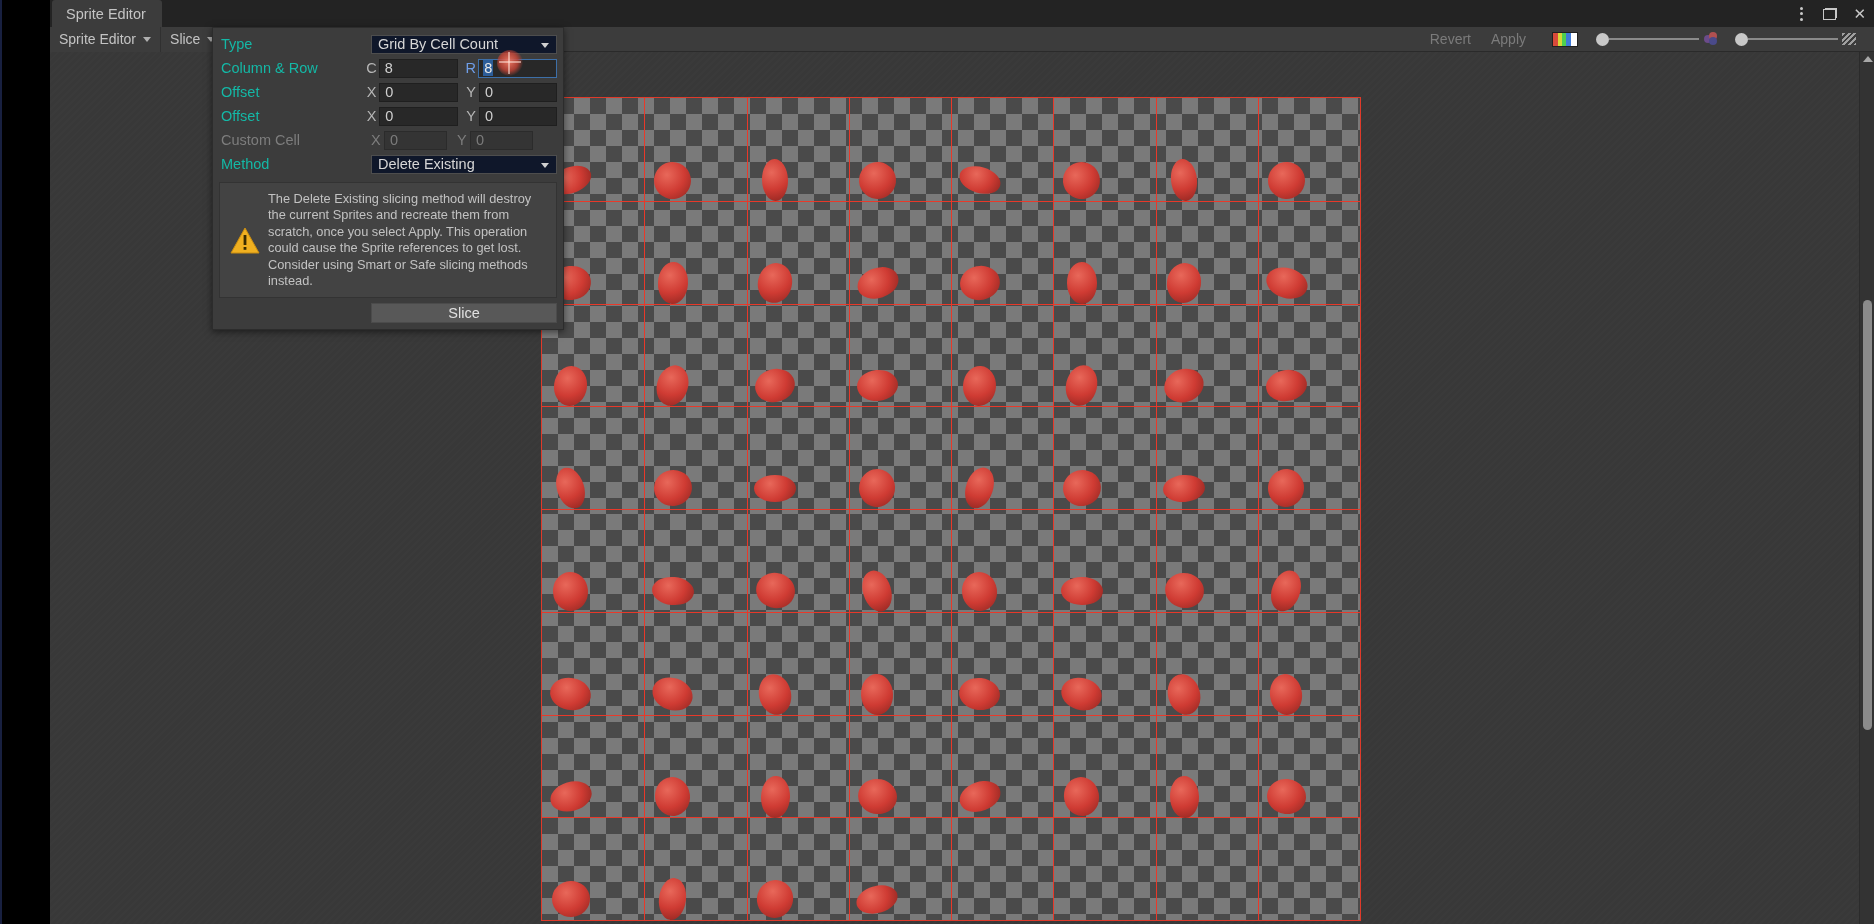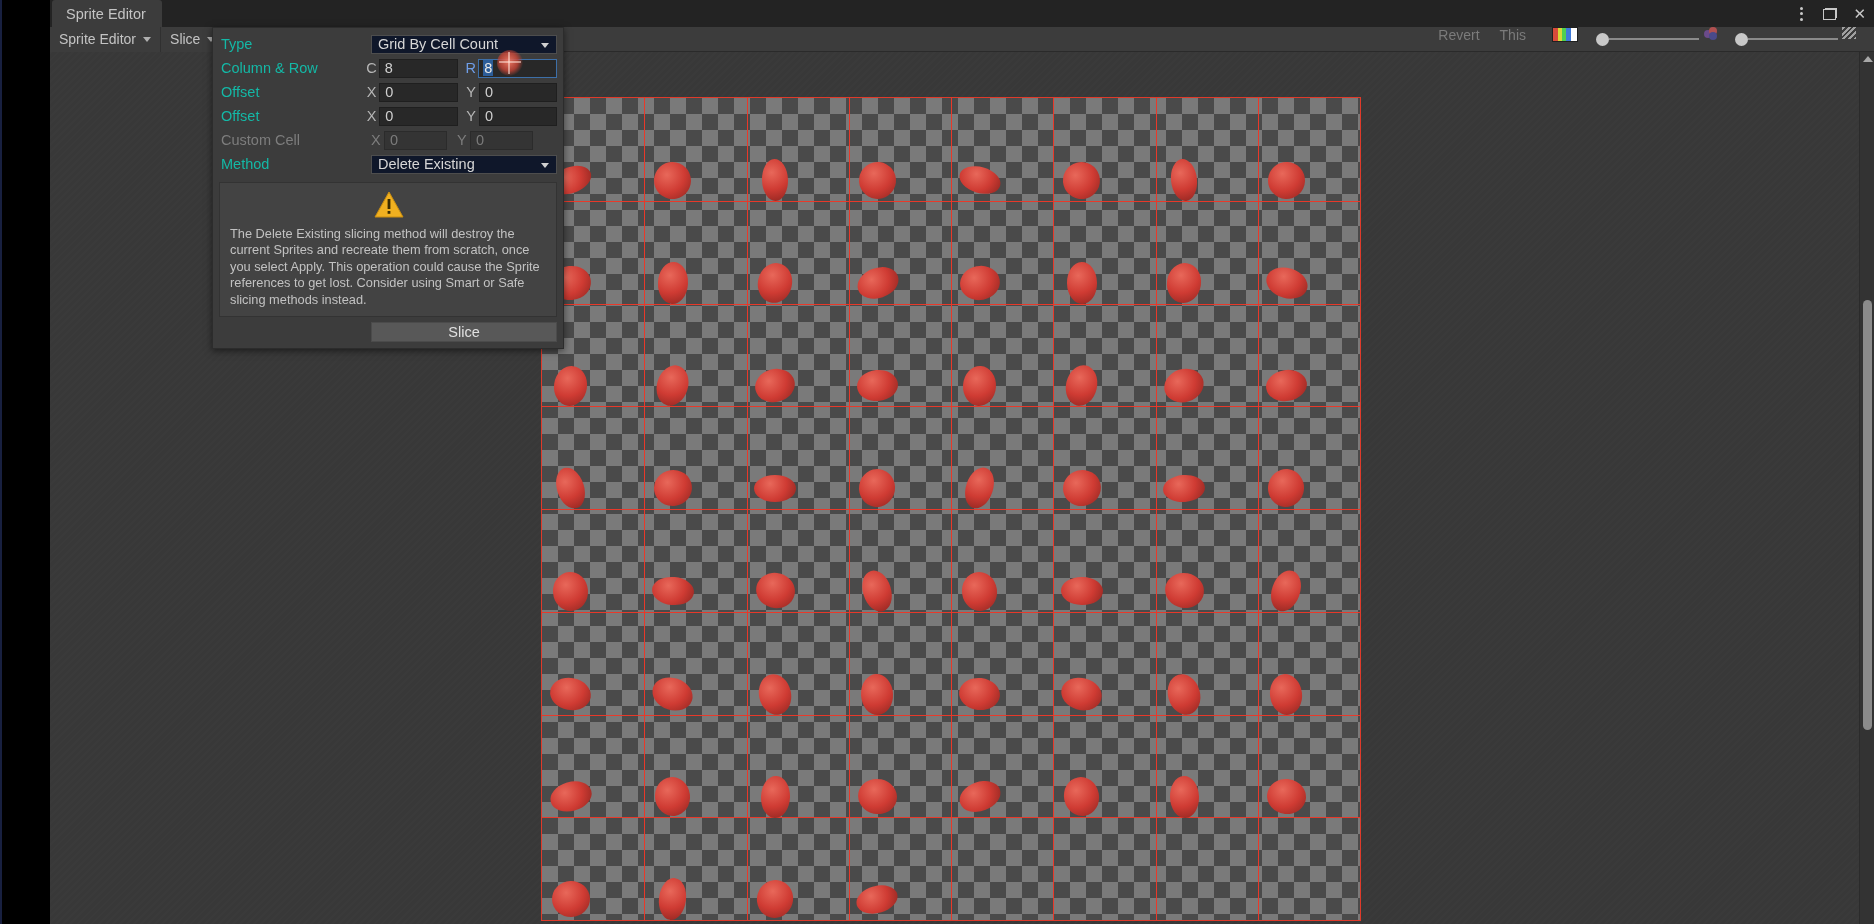--- a/index.html
+++ b/index.html
@@ -53,21 +53,21 @@
     background: #3c3c3c; border-bottom: 1px solid #2a2a2a;
     display: flex; align-items: center;
   }
   .tb-btn {
     height: 25px; padding: 0 9px; display: flex; align-items: center; gap: 7px;
     color: #c4c4c4; font-size: 14px; background: #3c3c3c;
     border-right: 1px solid #303030;
   }
   .caret { width: 0; height: 0; border-left: 4px solid transparent; border-right: 4px solid transparent;
            border-top: 5px solid #b0b0b0; }
-  .tb-right { margin-left: auto; display: flex; height: 25px; padding-right: 18px; gap: 0; }
+  .tb-right { margin-left: auto; display: flex; align-items: center; height: 25px; padding-right: 18px; gap: 0; }
   .tb-dim { color: #7b7b7b; font-size: 14px; padding: 0 10px; }
   .rgba-swatch {
     width: 26px; height: 15px; margin: 0 8px 0 16px;
     background: linear-gradient(90deg,#d94a3a 0 22%,#d8d838 22% 38%,#4fd04f 38% 56%,#3f7ad8 56% 76%,#ffffff 76% 100%);
     border: 1px solid #202020;
   }
   .slider { display: flex; align-items: center; margin-left: 10px; }
   .slider .track { width: 90px; height: 2px; background: #8a8a8a; }
   .slider .knob { width: 13px; height: 13px; border-radius: 50%; background: #c8c8c8; }
   .mini-icon { width: 16px; height: 14px; margin: 0 5px; position: relative; }
@@ -150,21 +150,21 @@
   .numfield.dim { color: #7b7b7b; background: #343434; border-color: #2b2b2b; }
   .numfield.focused { border: 1px solid #3d6fa8; background: #282828; width: 81px; }
   .numfield.focused .sel {
     background: #2c5d99; color: #e8e8e8; padding: 0 1px; margin-left: -1px;
   }
   .checkbox {
     width: 17px; height: 17px; background: #2b2b2b; border: 1px solid #1e1e1e;
   }
   .warnbox {
     margin: 6px 6px 0 6px; background: #434343; border: 1px solid #333;
-    display: flex; align-items: center; gap: 8px; padding: 8px 8px 8px 10px; flex-direction: column;
+    display: flex; align-items: center; gap: 8px; padding: 8px 8px 8px 10px;
   }
   .warn-tri { width: 30px; height: 27px; position: relative; flex: none; }
   .warn-tri svg { display: block; }
   .warn-text { color: #c2c2c2; font-size: 12.8px; line-height: 1.28; }
   .slice-btn-row { margin: 5px 6px 0 6px; display: flex; }
   .slice-btn {
     margin-left: 152px; flex: 1; height: 20px; background: #585858;
     border: 1px solid #4b4b4b; color: #e0e0e0; font-size: 14.5px;
     display: flex; align-items: center; justify-content: center;
   }
@@ -209,21 +209,21 @@
     <div class="tb-btn">
       <span>Sprite Editor</span>
       <span class="caret"></span>
     </div>
     <div class="tb-btn">
       <span>Slice</span>
       <span class="caret"></span>
     </div>
     <div class="tb-right">
       <span class="tb-dim">Revert</span>
-      <span class="tb-dim">This</span>
+      <span class="tb-dim">Apply</span>
       <span class="rgba-swatch"></span>
       <span class="slider">
         <span class="knob"></span>
         <span class="track"></span>
       </span>
       <span class="mini-icon">
           <i class="a"></i>
           <i class="b"></i>
           <i class="c"></i>
         </span>

